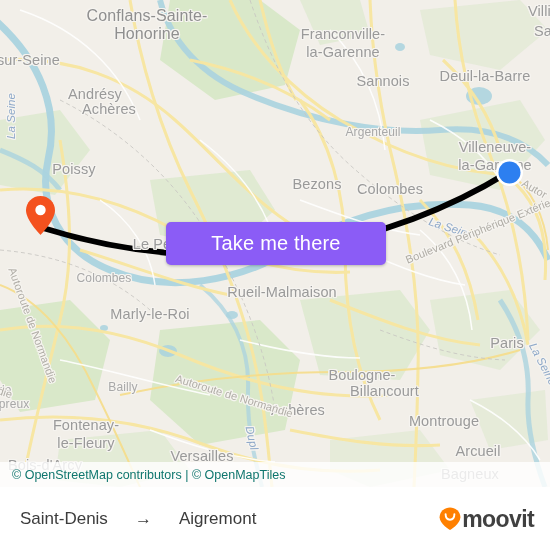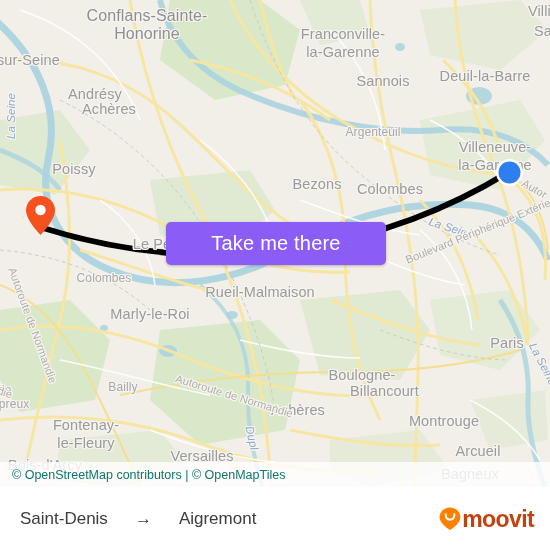--- a/index.html
+++ b/index.html
@@ -73,21 +73,21 @@
     margin-left:20px;
     font-size:17px;color:#3c3c3c;
     display:flex;align-items:center;gap:27px;
     font-family:"Liberation Sans", sans-serif;
   }
   .arrow{font-size:17px;color:#3c3c3c;line-height:1;}
   .brand{
     position:absolute;right:16px;top:50%;transform:translateY(-50%);
     display:flex;align-items:center;gap:1px;
   }
-  .brand-text{font-size:23px;font-weight:bold;color:#c2410c;letter-spacing:-.6px;
+  .brand-text{font-size:23px;font-weight:bold;color:#404040;letter-spacing:-.6px;
     font-family:"Liberation Sans", sans-serif;}
 
   
   .pin{position:absolute;left:26px;top:196px;width:29px;height:39px;z-index:25;}
   .dot{position:absolute;left:495px;top:158px;width:29px;height:29px;z-index:25;}
 </style>
 </head>
 <body>
 
 <div id="app">
@@ -195,21 +195,21 @@
     <div class="lbl city" style="left:528px;top:3px;">Villi</div>
     <div class="lbl city" style="left:534px;top:23px;">San</div>
     <div class="lbl city ctr sm" style="left:373px;top:125px;">Argenteuil</div>
     <div class="lbl city ctr" style="left:495px;top:139px;">Villeneuve-</div>
     <div class="lbl city ctr" style="left:495px;top:157px;">la-Garenne</div>
     <div class="lbl city ctr" style="left:317px;top:176px;">Bezons</div>
     <div class="lbl city ctr" style="left:390px;top:181px;">Colombes</div>
     <div class="lbl city ctr" style="left:74px;top:161px;">Poissy</div>
     <div class="lbl city ctr" style="left:152px;top:236px;">Le Pe</div>
     <div class="lbl city sm ctr" style="left:104px;top:271px;">Colombes</div>
-    <div class="lbl city ctr" style="left:260px;top:284px;">Rueil-Malmaison</div>
+    <div class="lbl city ctr" style="left:282px;top:284px;">Rueil-Malmaison</div>
     <div class="lbl city ctr" style="left:150px;top:306px;">Marly-le-Roi</div>
     <div class="lbl city sm ctr" style="left:123px;top:380px;">Bailly</div>
     <div class="lbl city ctr" style="left:86px;top:417px;">Fontenay-</div>
     <div class="lbl city ctr" style="left:86px;top:435px;">le-Fleury</div>
     <div class="lbl city ctr" style="left:45px;top:457px;">Bois-d'Arcy</div>
     <div class="lbl city ctr" style="left:202px;top:448px;">Versailles</div>
     <div class="lbl city sm" style="left:-2px;top:383px;">de</div>
     <div class="lbl city sm" style="left:-8px;top:397px;">epreux</div>
     <div class="lbl city ctr" style="left:362px;top:367px;">Boulogne-</div>
     <div class="lbl city ctr" style="left:362px;top:383px;padding-left:45px;">Billancourt</div>

